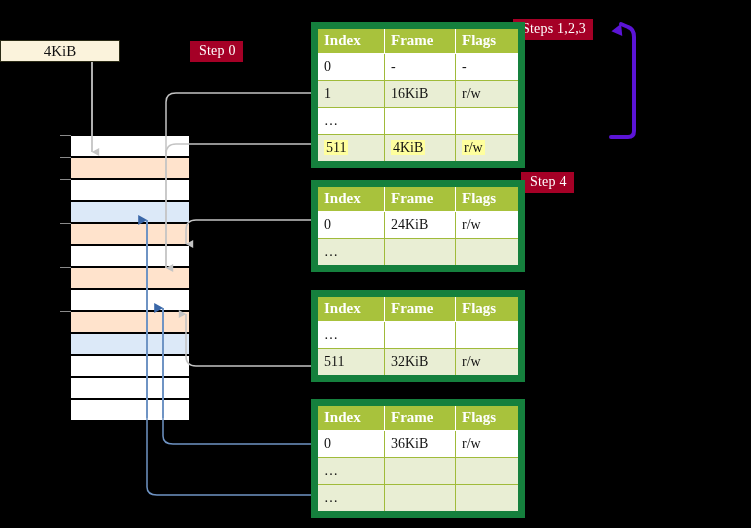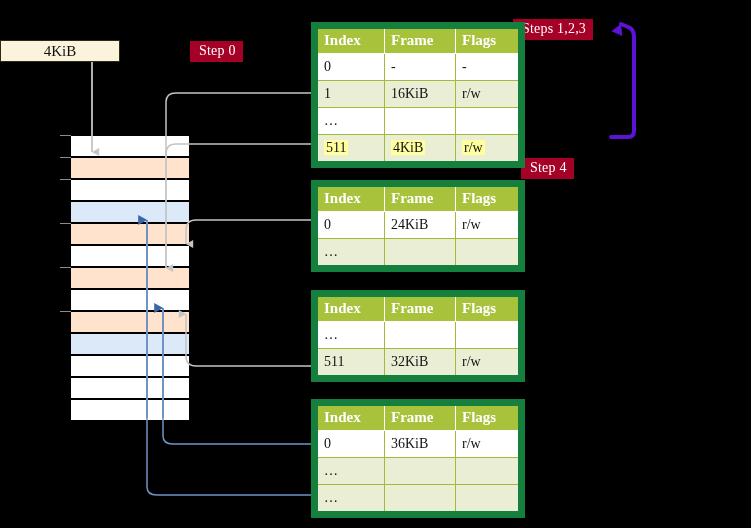--- a/index.html
+++ b/index.html
@@ -128,21 +128,21 @@
 
   <div class="badge badge-red" style="left:190px; top:41px;">
     <span>Step 0</span>
   </div>
 
   <div class="badge badge-red" style="left:513px; top:19px;">
     <span>Steps 1,2,3</span>
   </div>
 
 
-  <div class="badge badge-red" style="left:521px; top:158px;">
+  <div class="badge badge-red" style="left:521px; top:172px;">
     <span>Step 4</span>
   </div>
 
   <div id="memcol">
       <div class="memrow c-white" style="top: 0px;"></div>
       <div class="memrow c-orange" style="top: 22px;"></div>
       <div class="memrow c-white" style="top: 44px;"></div>
       <div class="memrow c-blue" style="top: 66px;"></div>
       <div class="memrow c-orange" style="top: 88px;"></div>
       <div class="memrow c-white" style="top: 110px;"></div>

